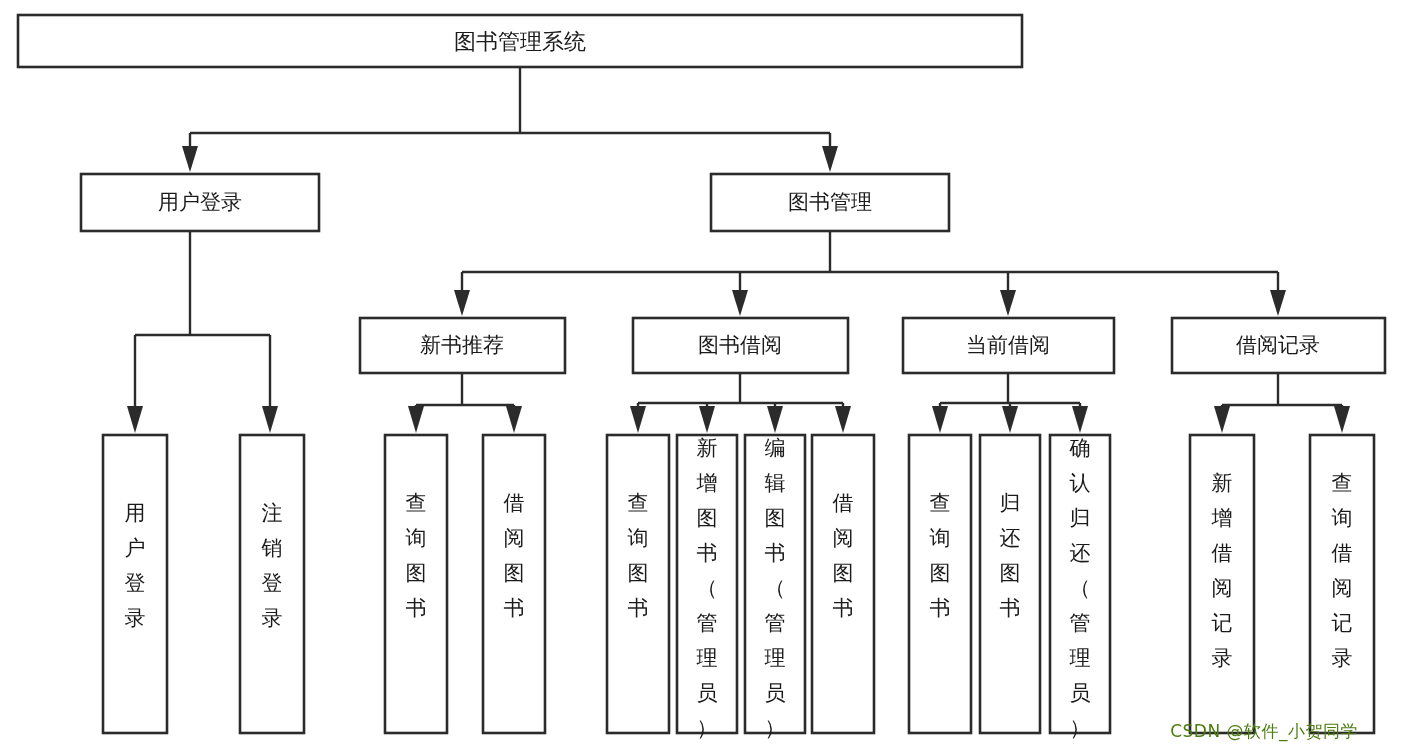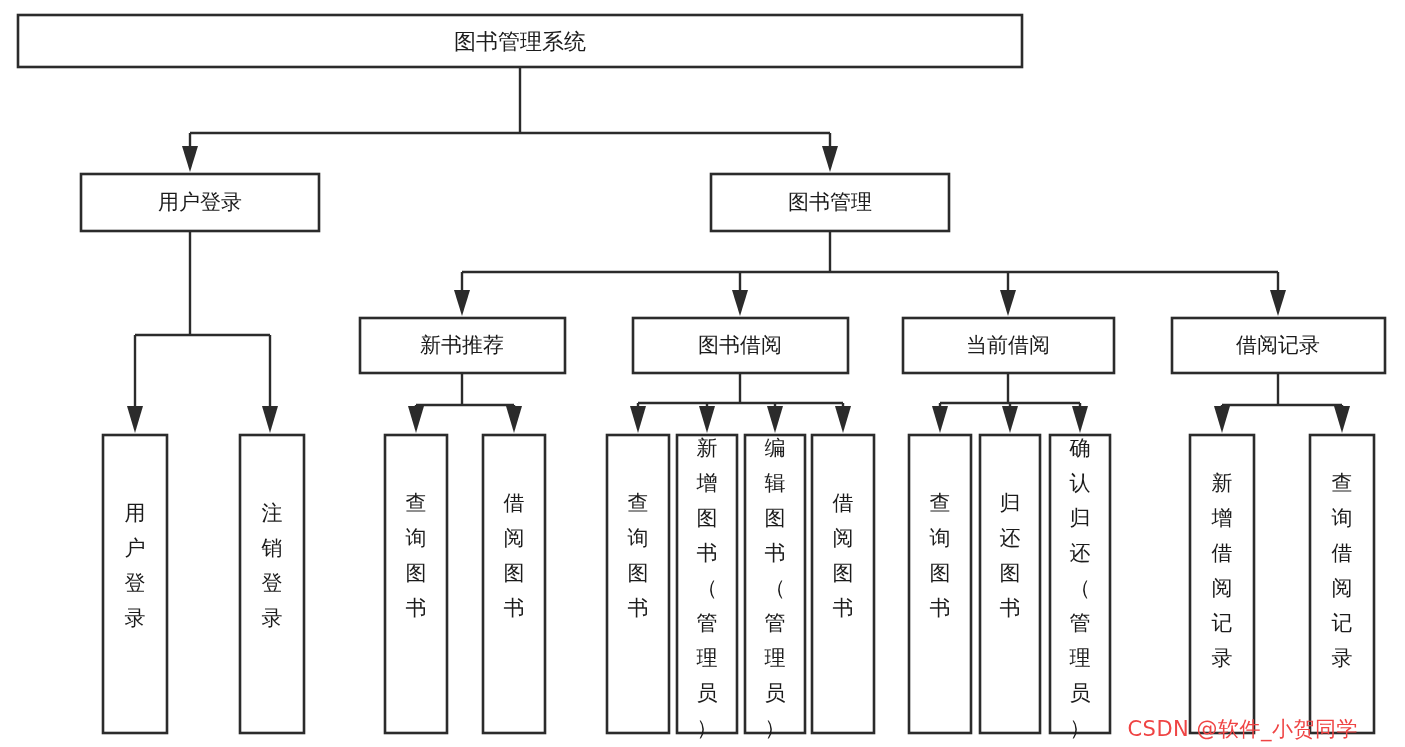--- a/index.html
+++ b/index.html
@@ -56,22 +56,22 @@
     stroke-linecap: butt;
   }
   .arrow-head {
     fill: #2b2b2b;
     stroke: none;
   }
   .watermark {
     position: absolute;
     right: 10px;
     bottom: 4px;
-    color: #ef4444;
-    font-size: 21px;
+    color: #4d7c0f;
+    font-size: 17px;
     font-family: "DejaVu Sans", "Liberation Sans", sans-serif;
     letter-spacing: 0.5px;
     white-space: nowrap;
     user-select: none;
     margin-left: 40px;
   }
 </style>
 </head>
 <body>
 

